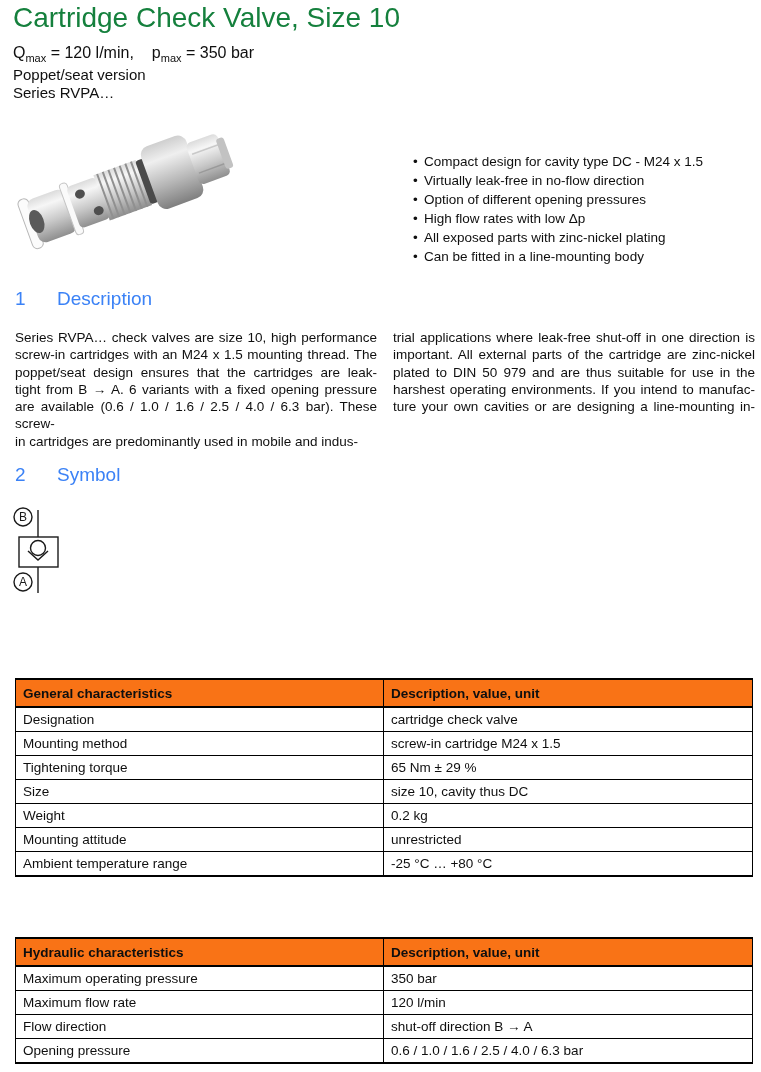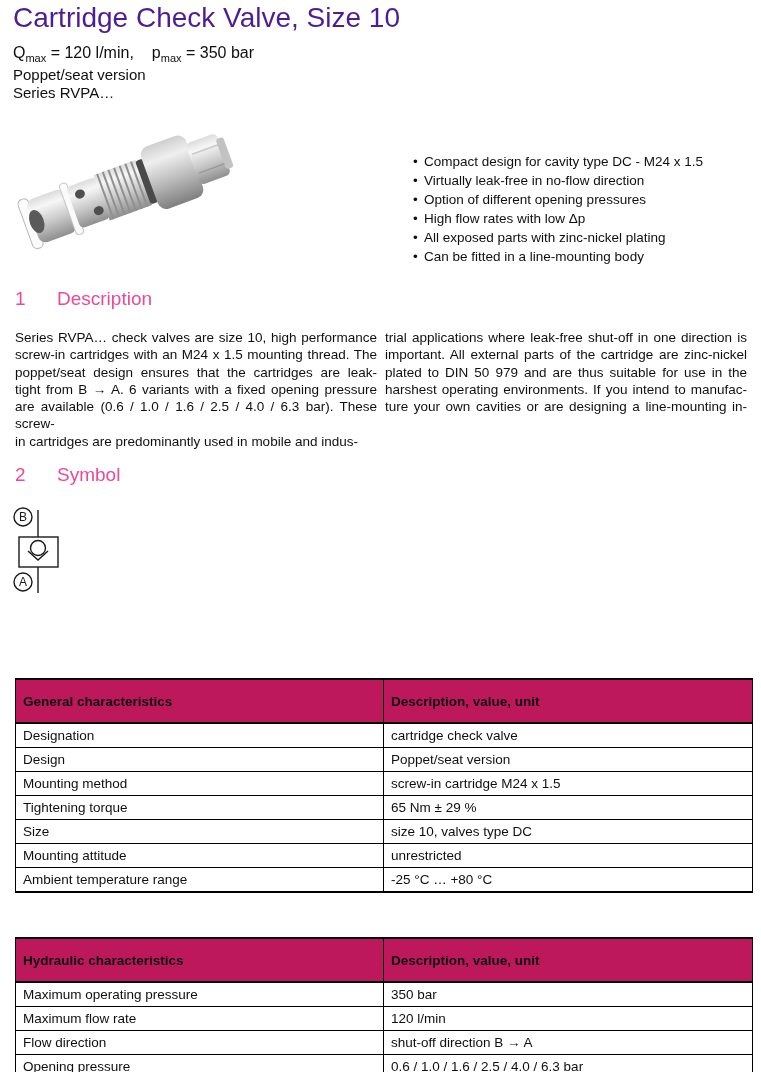--- a/index.html
+++ b/index.html
@@ -1,56 +1,56 @@
 <!DOCTYPE html>
 <html><head>
 <meta charset="utf-8">
 <style>
   html,body { margin:0; padding:0; background:#ffffff; }
   .page {
     position:relative; width:761px; height:1072px; margin:0 auto;
     background:#ffffff; color:#0f0f0f; overflow:hidden;
     font-family:"Liberation Sans", sans-serif;
   }
-  .title { position:absolute; left:13px; top:2px; font-size:28px; color:#4c1d95; white-space:nowrap; }
+  .title { position:absolute; left:13px; top:2px; font-size:28px; color:#15803d; white-space:nowrap; }
   .spec  { position:absolute; left:13px; top:44px; font-size:16px; white-space:nowrap;text-align:right; }
   .spec sub { font-size:11px; }
   .specgap { display:inline-block; width:18px; }
   .subline { position:absolute; left:13px; font-size:15px; white-space:nowrap; }
   .sub1 { top:66px; } .sub2 { top:84px; }
 
   .valve-svg { position:absolute; left:6px; top:116px; overflow:visible; }
   .symbol-svg { position:absolute; left:11px; top:505px; overflow:visible; }
   .symbol-svg line, .symbol-svg rect, .symbol-svg circle, .symbol-svg path
     { stroke:#1a1a1a; stroke-width:1.4; fill:none; }
   .symbol-svg text { fill:#1a1a1a; stroke:none; font-size:12px; text-anchor:middle;
     font-family:"Liberation Sans", sans-serif; }
 
   .features { position:absolute; left:397px; top:136px; width:362px;
     margin:16px; padding:0; list-style:none; font-size:13.5px; line-height:19.1px; }
   .features li { position:relative; padding-left:11px; }
   .features li::before { content:"\2022"; position:absolute; left:0; }
 
-  .sec { position:absolute; left:15px; font-size:19px; color:#ec4899; white-space:nowrap; }
+  .sec { position:absolute; left:15px; font-size:19px; color:#3b82f6; white-space:nowrap; }
   .sec .num { display:inline-block; width:42px; }
   .sec1 { top:288px; } .sec2 { top:464px; } .sec3 { top:632px; }
 
-  .desc { position:absolute; left:15px; top:329px; width:741px; display:flex; gap:8px;
+  .desc { position:absolute; left:15px; top:329px; width:741px; display:flex; gap:16px;
     font-size:13.5px; line-height:17.3px; }
   .desc .col { width:362px; }
   .jline { text-align:justify; text-align-last:justify; white-space:nowrap0; }
   .jline.last { text-align-last:auto; }
 
   table.dtable { position:absolute; left:15px; width:738px; border-collapse:collapse;
     table-layout:fixed; font-size:13.5px;
     border-top:2px solid #000; border-bottom:2px solid #000;
     border-left:1px solid #000; border-right:1px solid #000; }
   .tbl1 { top:678px; } .tbl2 { top:937px; }
-  table.dtable th { background:#be185d; font-weight:bold; text-align:left;
-    height:26px; padding:8px 7px; border-bottom:2px solid #000; }
+  table.dtable th { background:#f97316; font-weight:bold; text-align:left;
+    height:26px; padding:0 7px; border-bottom:2px solid #000; }
   table.dtable td { height:23px; padding:0 7px; border-bottom:1px solid #000; }
   .tbl2 td { height:24px; }
   table.dtable th + th, table.dtable td + td { border-left:1px solid #000; }
   table.dtable tr:last-child td { border-bottom:none; }
 </style>
 </head>
 <body>
 
 <div class="page">
 
@@ -149,34 +149,34 @@
           <th>General characteristics</th>
           <th>Description, value, unit</th>
         </tr>
       </thead>
       <tbody>
         <tr>
           <td>Designation</td>
           <td>cartridge check valve</td>
         </tr>
         <tr>
-          <td>Design</td>
-          <td>Poppet/seat version</td>
-        </tr>
-        <tr>
           <td>Mounting method</td>
           <td>screw-in cartridge M24 x 1.5</td>
         </tr>
         <tr>
           <td>Tightening torque</td>
           <td>65 Nm ± 29 %</td>
         </tr>
         <tr>
           <td>Size</td>
-          <td>size 10, valves type DC</td>
+          <td>size 10, cavity thus DC</td>
+        </tr>
+        <tr>
+          <td>Weight</td>
+          <td>0.2 kg</td>
         </tr>
         <tr>
           <td>Mounting attitude</td>
           <td>unrestricted</td>
         </tr>
         <tr>
           <td>Ambient temperature range</td>
           <td>-25 °C … +80 °C</td>
         </tr>
       </tbody>

